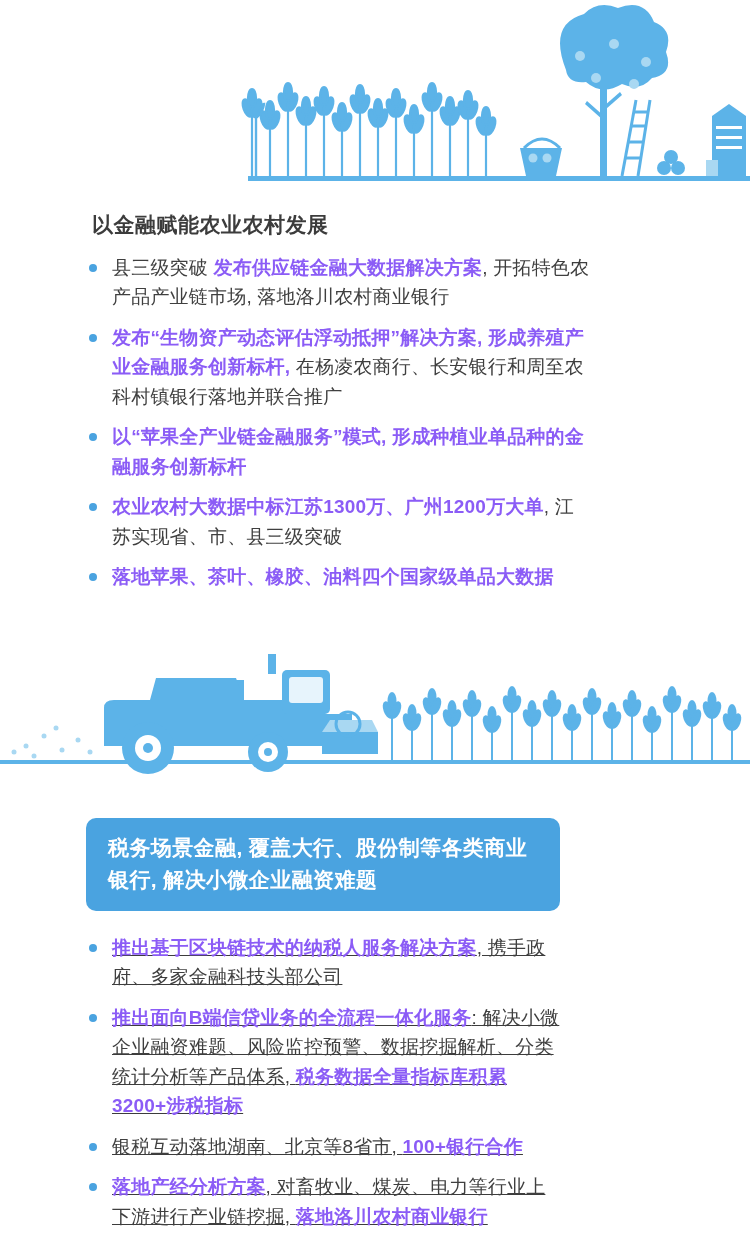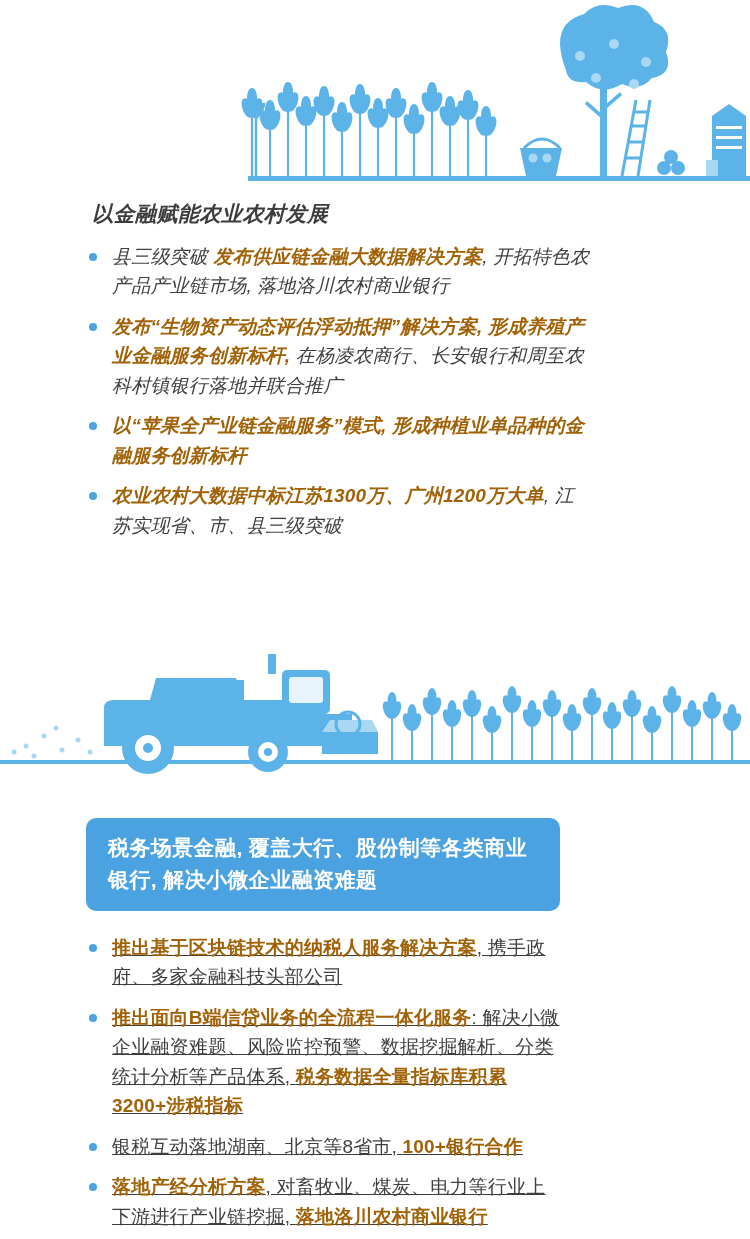--- a/index.html
+++ b/index.html
@@ -27,24 +27,23 @@
     position: absolute;
     top: 0;
     left: 0;
     width: 750px;
     height: 190px;
   }
 
   
   .section-one {
     position: absolute;
-    top: 200px;
+    top: 211px;
     left: 0;
     width: 650px;
-    font-style: italic;
   }
 
   .section-heading {
     font-size: 21px;
     font-weight: bold;
     color: #3c3c3c;
     margin: 0 0 14px 92px;
     letter-spacing: 0.5px;
   }
 
@@ -68,21 +67,21 @@
     left: -23px;
     top: 11px;
     width: 8px;
     height: 8px;
     border-radius: 50%;
     background: #4aa3e0;
   }
 
   .b {
     font-weight: bold;
-    color: #a16207;
+    color: #8b5cf6;
   }
 
   
   .mid-illustration {
     position: absolute;
     top: 620px;
     left: 0;
     width: 750px;
     height: 160px;
   }
@@ -269,20 +268,21 @@
     </svg>
   </div>
 
   <div class="section-one">
     <h2 class="section-heading">以金融赋能农业农村发展</h2>
     <ul class="bullets">
       <li><span class="dot"></span><span class="rich"><span>县三级突破 </span><span class="b">发布供应链金融大数据解决方案</span><span>, 开拓特色农产品产业链市场, 落地洛川农村商业银行</span></span></li>
       <li><span class="dot"></span><span class="rich"><span class="b">发布“生物资产动态评估浮动抵押”解决方案, 形成养殖产业金融服务创新标杆,</span><span> 在杨凌农商行、长安银行和周至农科村镇银行落地并联合推广</span></span></li>
       <li><span class="dot"></span><span class="rich"><span class="b">以“苹果全产业链金融服务”模式, 形成种植业单品种的金融服务创新标杆</span></span></li>
       <li><span class="dot"></span><span class="rich"><span class="b">农业农村大数据中标江苏1300万、广州1200万大单</span><span>, 江苏实现省、市、县三级突破</span></span></li>
+      <li><span class="dot"></span><span class="rich"><span class="b">落地苹果、茶叶、橡胶、油料四个国家级单品大数据</span></span></li>
     </ul>
   </div>
 
   <div class="mid-illustration">
     <svg width="750" height="160" viewBox="0 0 750 160" xmlns="http://www.w3.org/2000/svg">
 
       <g stroke="#5cb3e8" stroke-width="2" fill="#5cb3e8">
         <g transform="translate(392,0)">
             <path d="M0 142 L0 92"></path>
             <ellipse cx="-4" cy="90" rx="3.5" ry="8" transform="rotate(-20 -4 90)"></ellipse>

